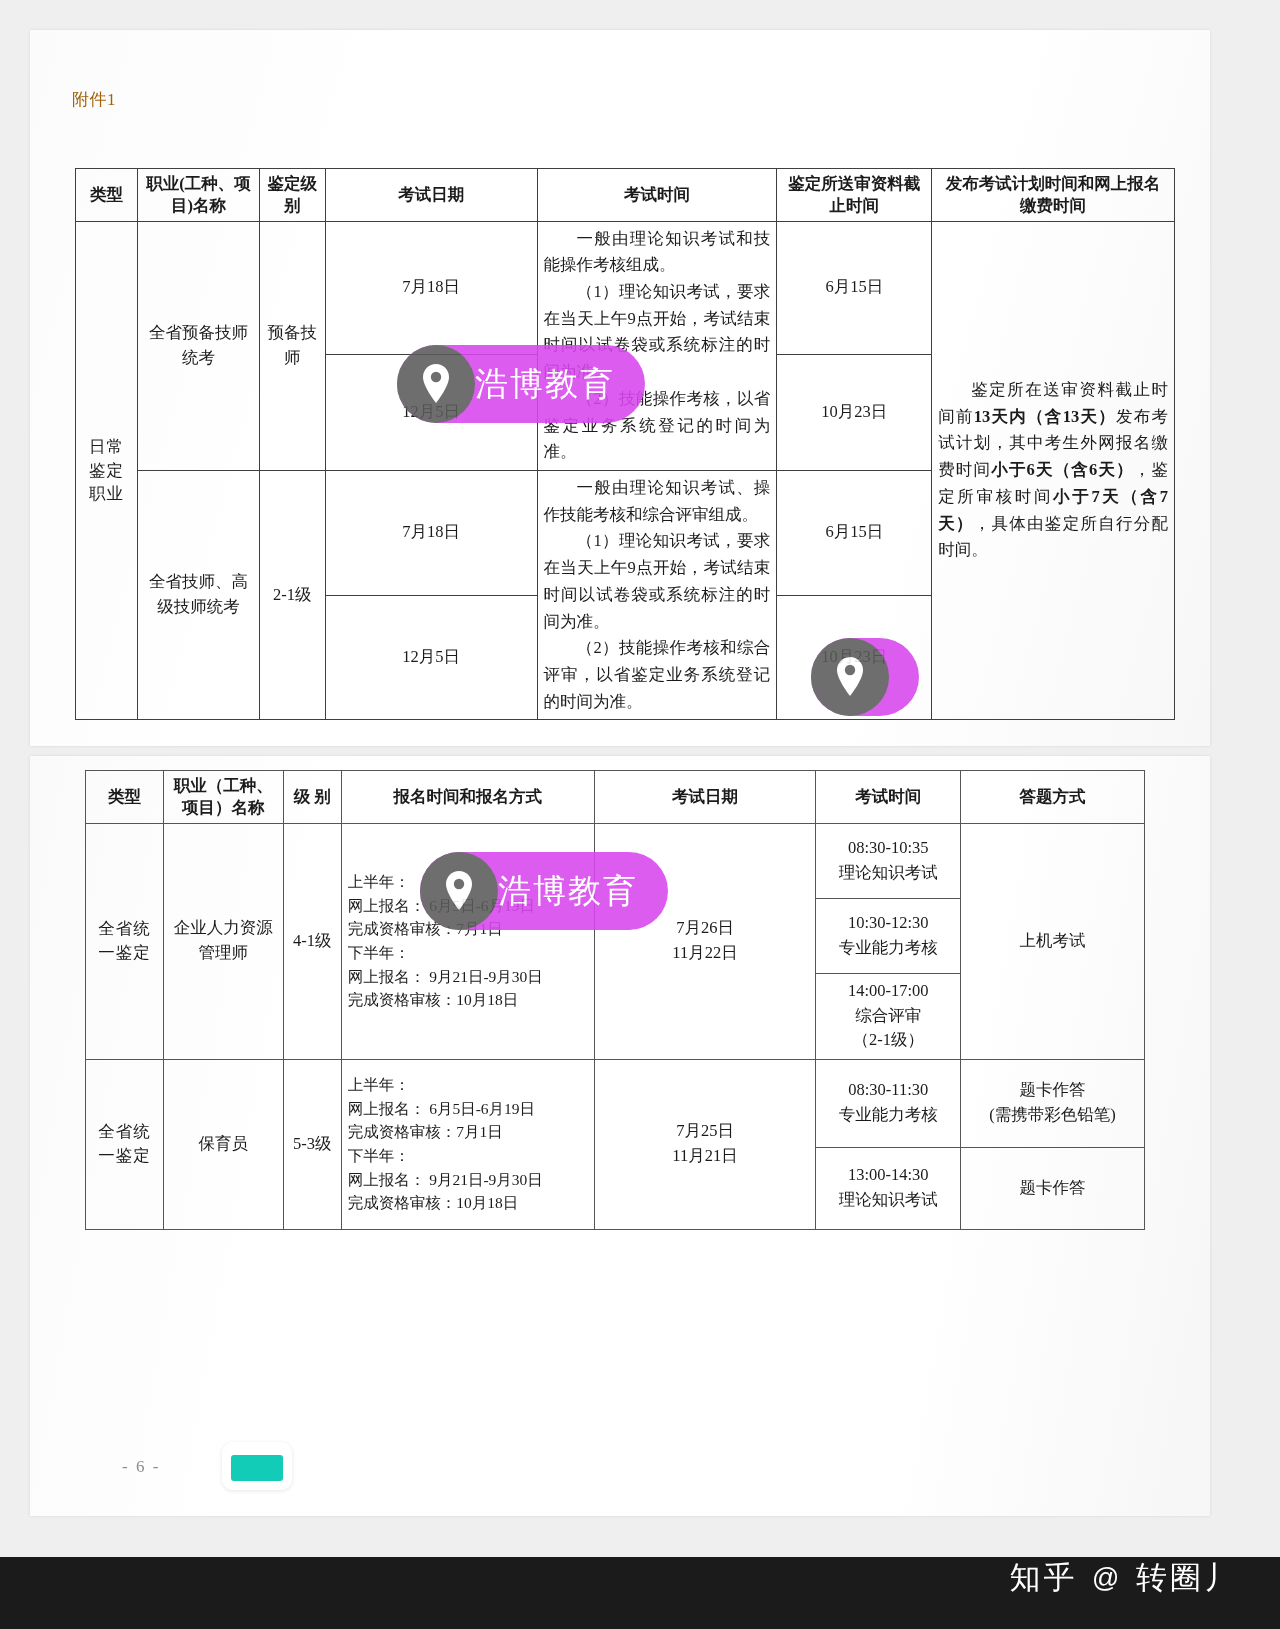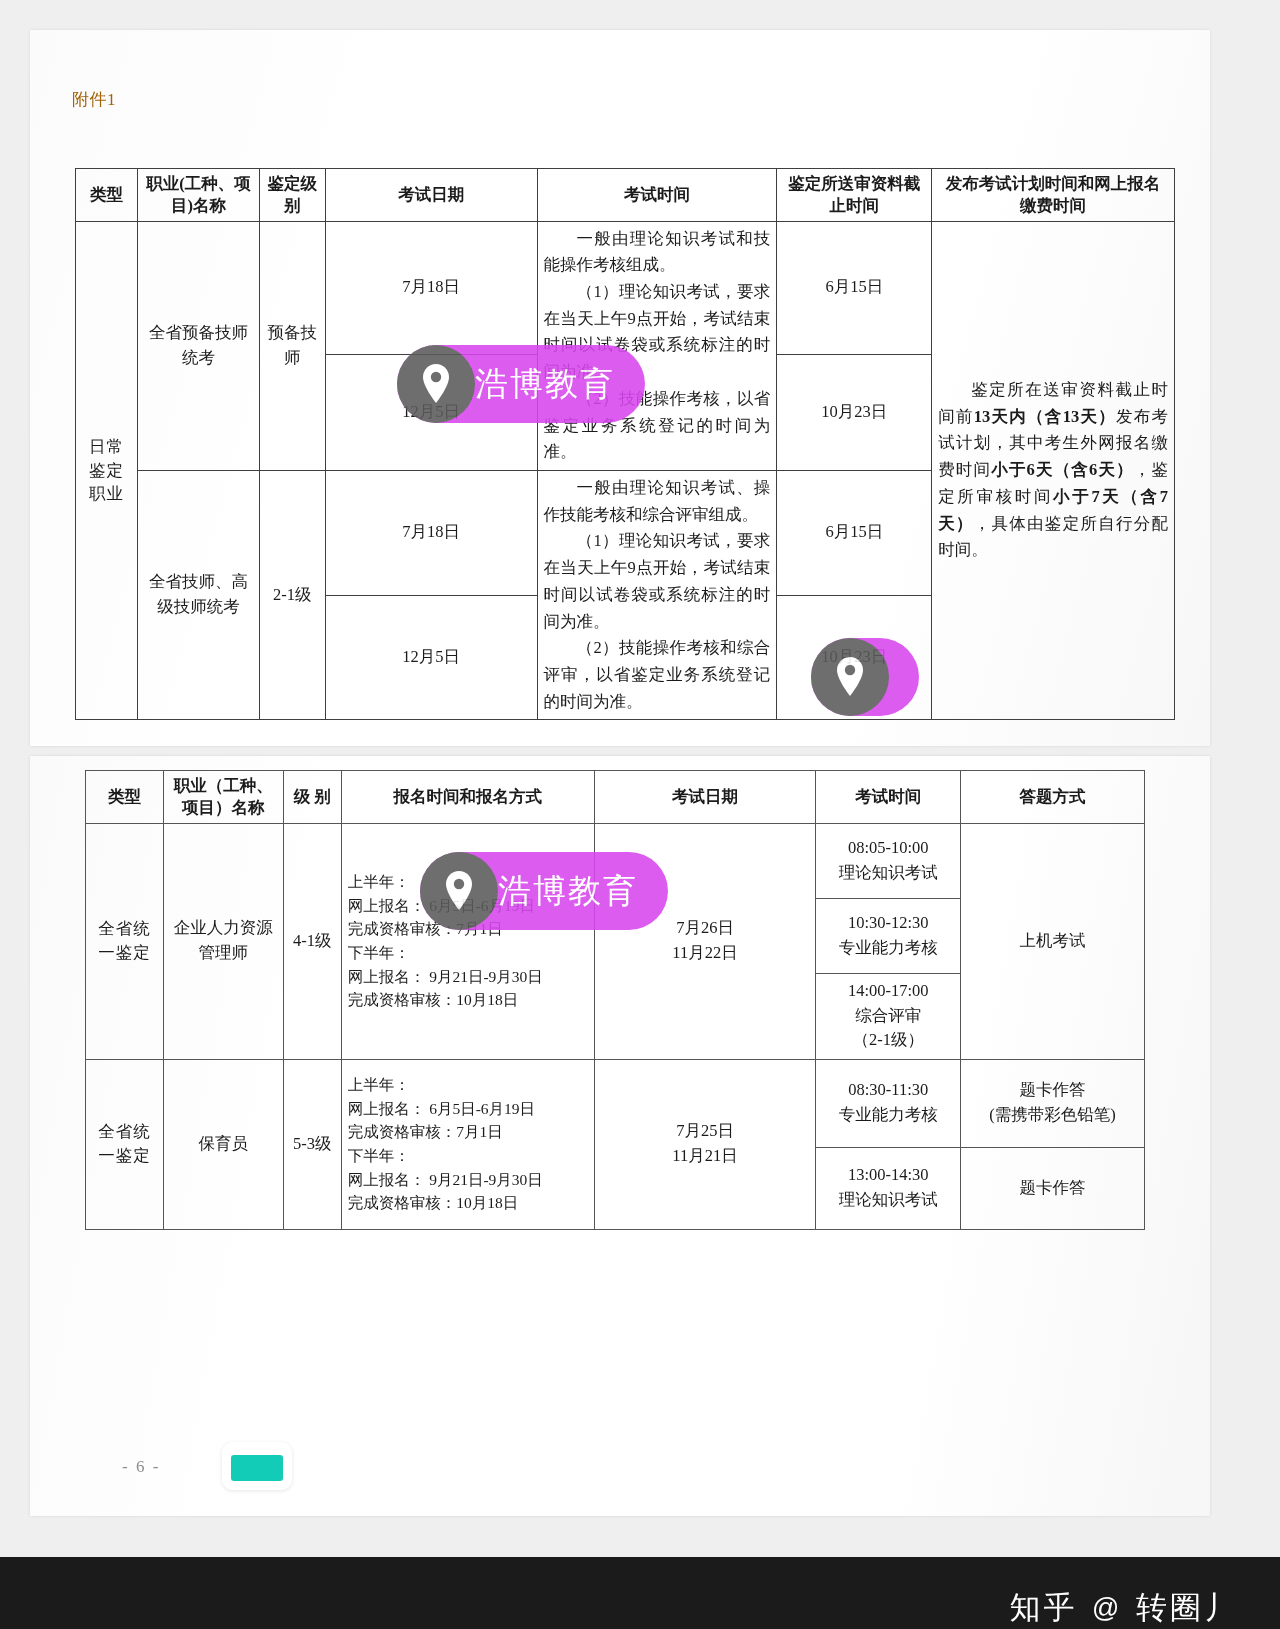--- a/index.html
+++ b/index.html
@@ -136,21 +136,21 @@
     background: #13ccb8;
     border-radius: 3px;
     display: block;
   }
 
   
   #bottombar {
     position: absolute; left: 0; bottom: 0;
     width: 1280px; height: 72px;
     background: #1b1b1b;
-    display: flex; align-items: flex-end; justify-content: flex-end;
+    display: flex; align-items: flex-start; justify-content: flex-end;
     padding-right: 42px;
   }
   #bottombar .zh {
     color: #ffffff;
     font-size: 31px;
     letter-spacing: 3px;
     font-family: "Liberation Sans", "DejaVu Sans", sans-serif;
     display: flex; align-items: center; gap: 14px;
   }
   #bottombar .at {
@@ -262,21 +262,21 @@
           <div>完成资格审核：7月1日</div>
           <div>下半年：</div>
           <div>网上报名： 9月21日-9月30日</div>
           <div>完成资格审核：10月18日</div>
         </td>
         <td class="ctr" rowspan="3">
           <div>7月26日</div>
           <div>11月22日</div>
         </td>
         <td class="ctr" style="height:75px">
-          <div>08:05-10:00</div>
+          <div>08:30-10:35</div>
           <div>理论知识考试</div>
         </td>
         <td class="ctr" rowspan="3">上机考试</td>
       </tr>
       <tr>
         <td class="ctr" style="height:75px">
           <div>10:30-12:30</div>
           <div>专业能力考核</div>
         </td>
       </tr>

